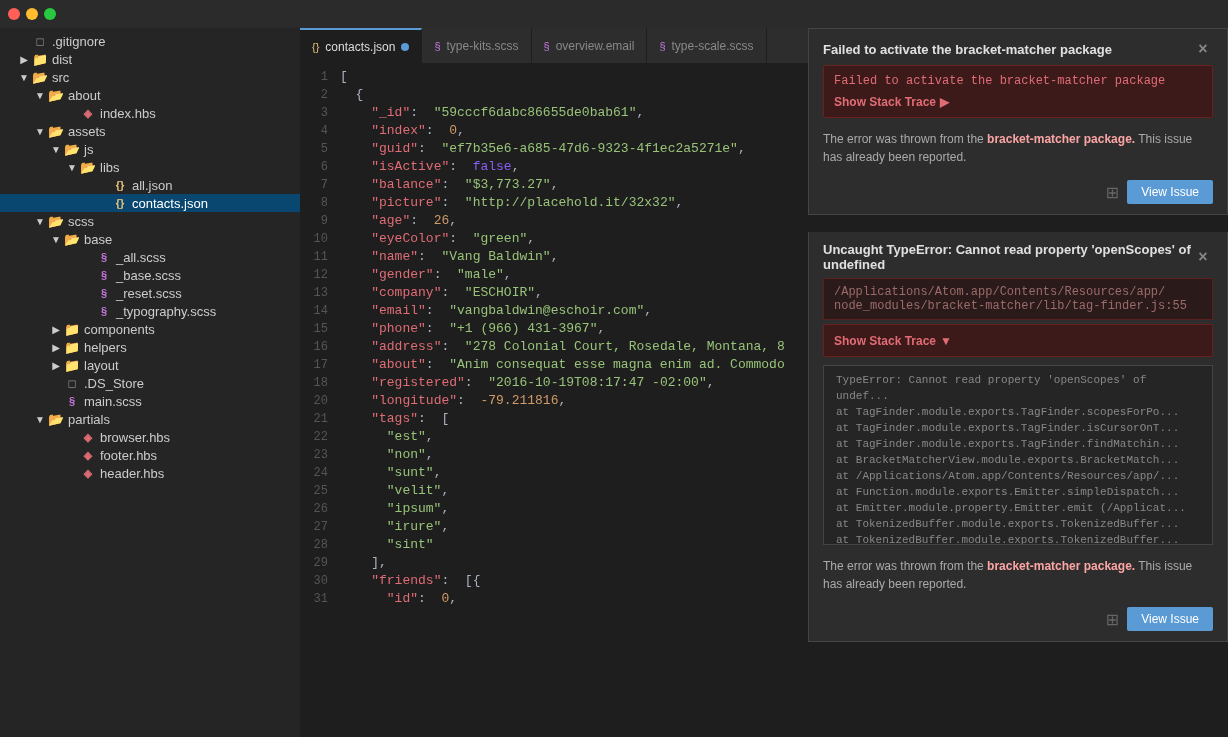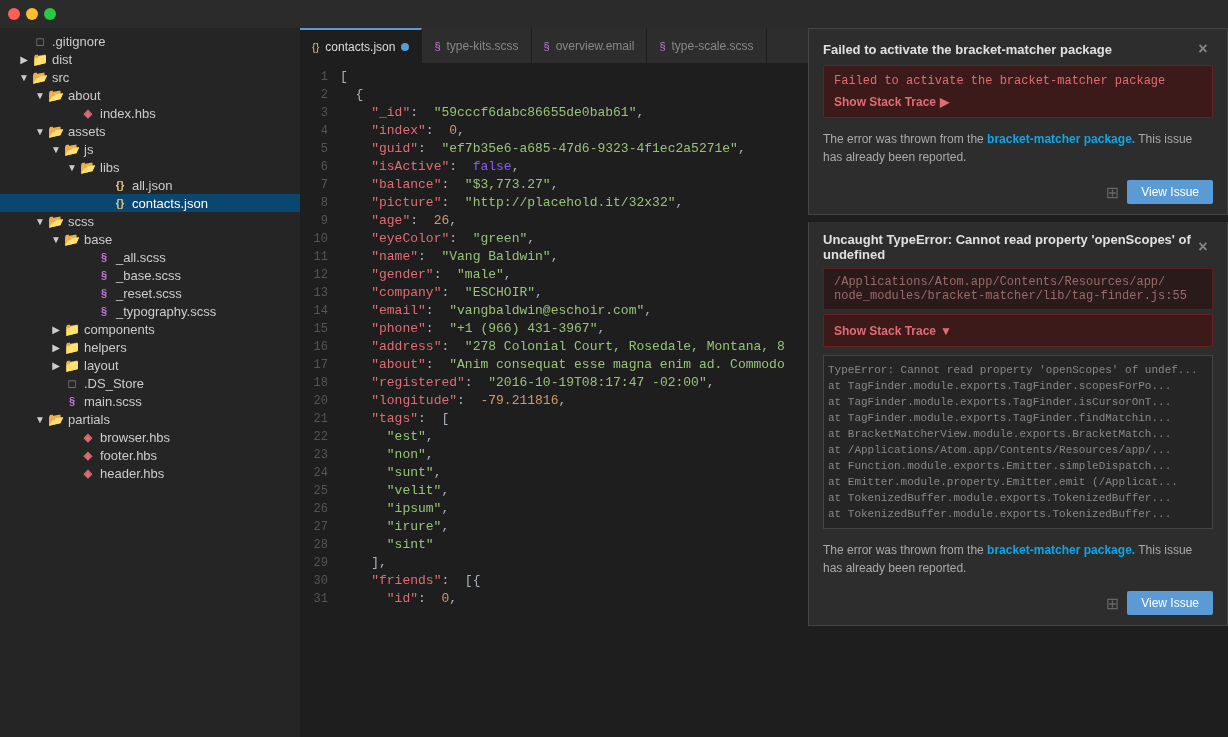--- a/index.html
+++ b/index.html
@@ -174,21 +174,21 @@
     .c-colon { color: #abb2bf; }
 
     
     .notifications-container {
       position: absolute;
       top: 0;
       right: 0;
       width: 420px;
       display: flex;
       flex-direction: column;
-      gap: 7px;
+      gap: 17px;
       pointer-events: none;
       height: 100%;
     }
 
     .notification-panel {
       background: #2d2d2d;
       border: 1px solid #444;
       border-top: none;
       pointer-events: all;
       flex-shrink: 0;
@@ -243,21 +243,21 @@
       align-items: center;
       gap: 4px;
     }
 
     .notif-body-text {
       padding: 4px 14px 8px 14px;
       font-size: 12px;
       color: #aaa;
       line-height: 1.5;
     }
-    .notif-body-text strong { color: #0ea5e9; }
+    .notif-body-text strong { color: #fca5a5; }
 
     .notif-footer {
       display: flex;
       align-items: center;
       justify-content: flex-end;
       padding: 6px 14px 10px 14px;
       gap: 8px;
     }
 
     .btn-view-issue {
@@ -274,21 +274,21 @@
     .notif-icon {
       color: #666;
       font-size: 16px;
     }
 
     
     .stack-trace-box {
       margin: 0 14px 8px 14px;
       background: #252526;
       border: 1px solid #444;
-      padding: 6px 4px;
+      padding: 6px 12px;
       font-family: 'Courier New', monospace;
       font-size: 11px;
       color: #888;
       max-height: 180px;
       overflow: hidden;
     }
     .stack-line { line-height: 16px; color: #888; }
 
     .error-path-box {
       margin: 0 14px 4px 14px;

